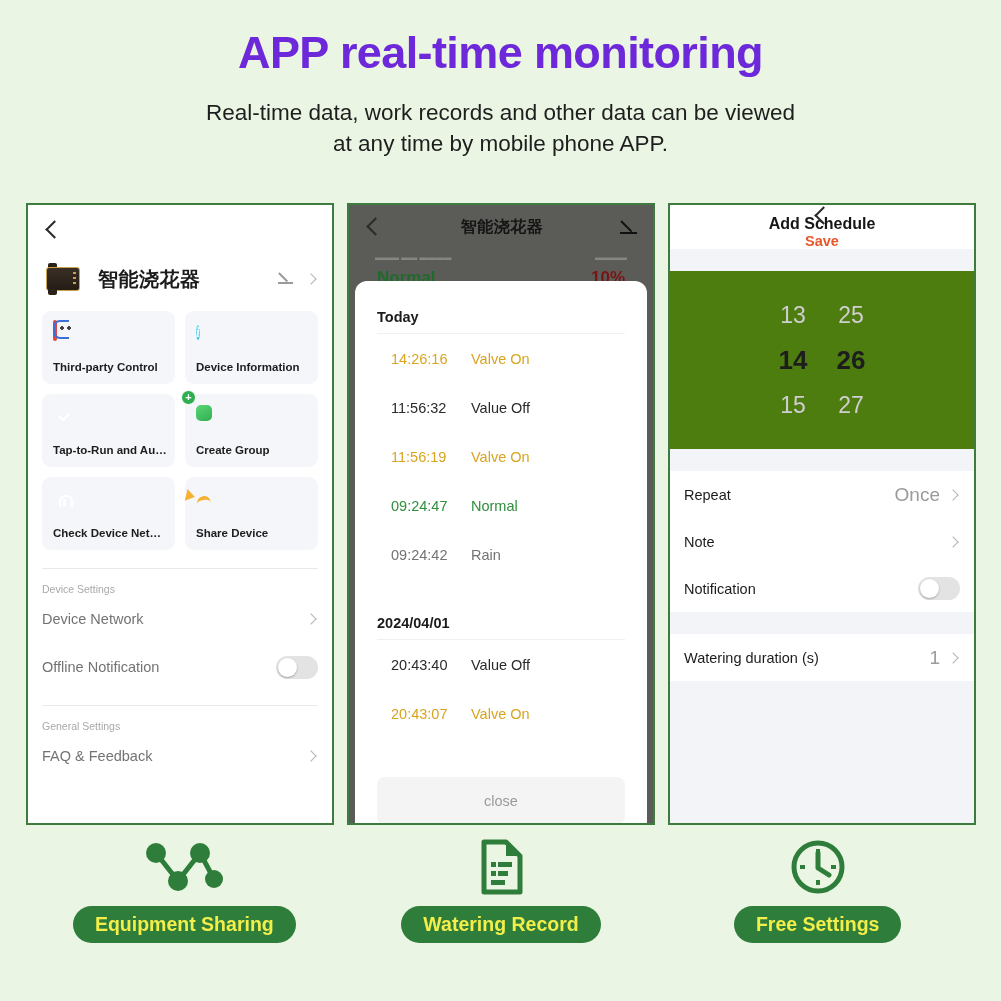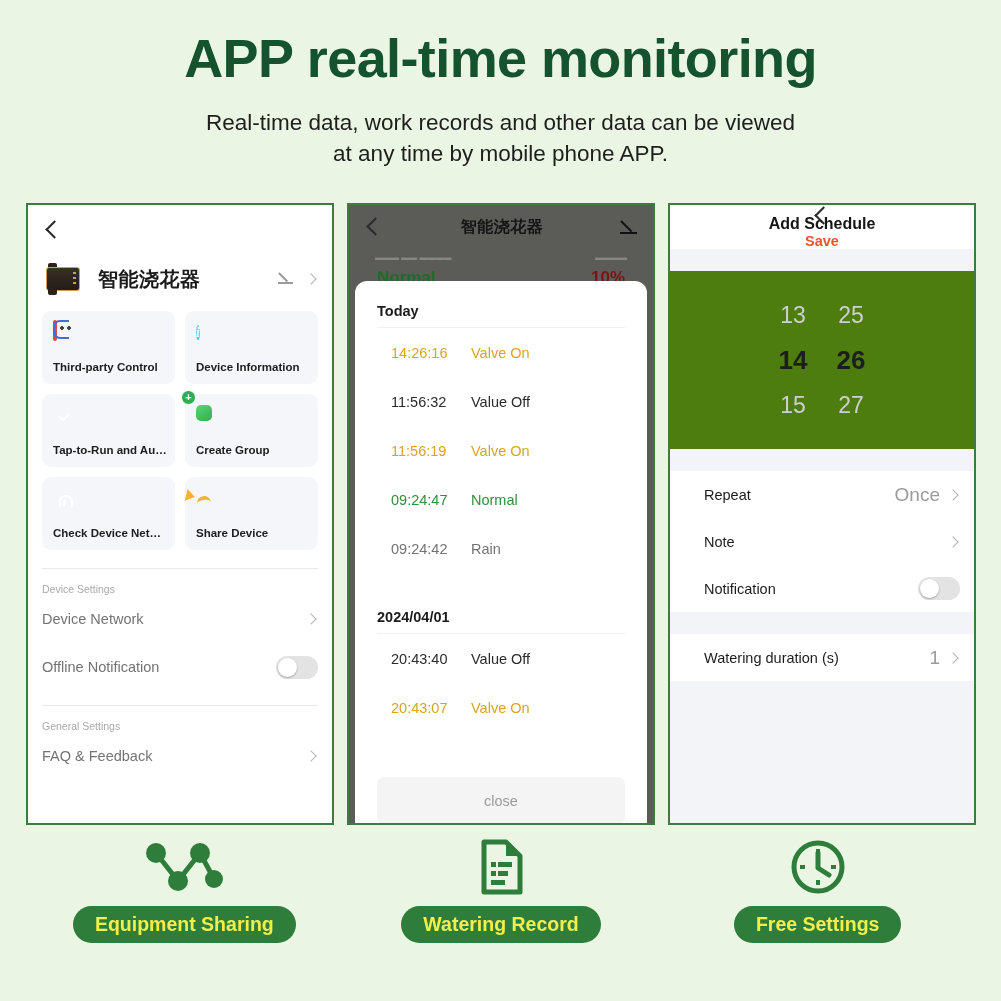--- a/index.html
+++ b/index.html
@@ -8,23 +8,23 @@
     background: #eaf6e3;
     font-family: "Liberation Sans", sans-serif;
     color: #1c1c1c;
     overflow: hidden;
     position: relative;
   }
 
   
   .hero { text-align: center; padding-top: 27px; }
   .hero-title {
-    font-size: 54px;
+    font-size: 45px;
     font-weight: bold;
-    color: #14532d;
+    color: #6d28d9;
     letter-spacing: -0.6px;
     line-height: 1.15;
   }
   .hero-sub {
     margin-top: 18px;
     font-size: 22.5px;
     color: #1e1e1e;
     line-height: 1.38;
     font-weight: 400;
   }
@@ -272,21 +272,21 @@
   .p2-stat-batt { color: #7a1414; }
 
   .sheet {
     position: absolute;
     left: 6px; right: 6px;
     top: 76px; bottom: -2px;
     background: #fff;
     border-radius: 12px 12px 0 0;
     overflow: hidden;
   }
-  .sheet-inner { padding: 22px 22px 0 22px; height: 100%; position: relative; }
+  .sheet-inner { padding: 28px 22px 0 22px; height: 100%; position: relative; }
   .log-daylabel {
     font-size: 14.5px; font-weight: bold; color: #1b1b1b;
     margin-bottom: 6px;
   }
   .log-daylabel.second { margin-top: 36px; }
   .log-divider { height: 1px; background: #f0f0f0; margin: 8px 0 0 0; }
   .log-row {
     display: flex; align-items: center; gap: 12px;
     padding-left: 14px; height: 49px;
     font-size: 14.5px;
@@ -318,21 +318,21 @@
     background: #4d7c0f; height: 178px;
     display: flex; flex-direction: column; align-items: center;
     justify-content: center; gap: 16px;
   }
   .picker-row {
     display: flex; gap: 24px; justify-content: center; width: 100%;
   }
   .picker-row span { width: 34px; text-align: center; }
   .picker-dim { font-size: 23px; color: #cfcfcf; }
   .picker-sel { font-size: 26px; color: #1d1d1d; font-weight: bold; }
-  .p3-list { background: #fff; padding-left: 20px; }
+  .p3-list { background: #fff; }
   .p3-row {
     display: flex; align-items: center; padding: 0 14px; height: 47px;
     font-size: 14.5px; color: #1c1c1c;
   }
   .p3-val { margin-left: auto; color: #9b9b9b; font-size: 19px; margin-right: 6px; }
   .p3-fill { flex: 1; background: #f2f4f7; }
 
   
   .features {
     position: absolute;

